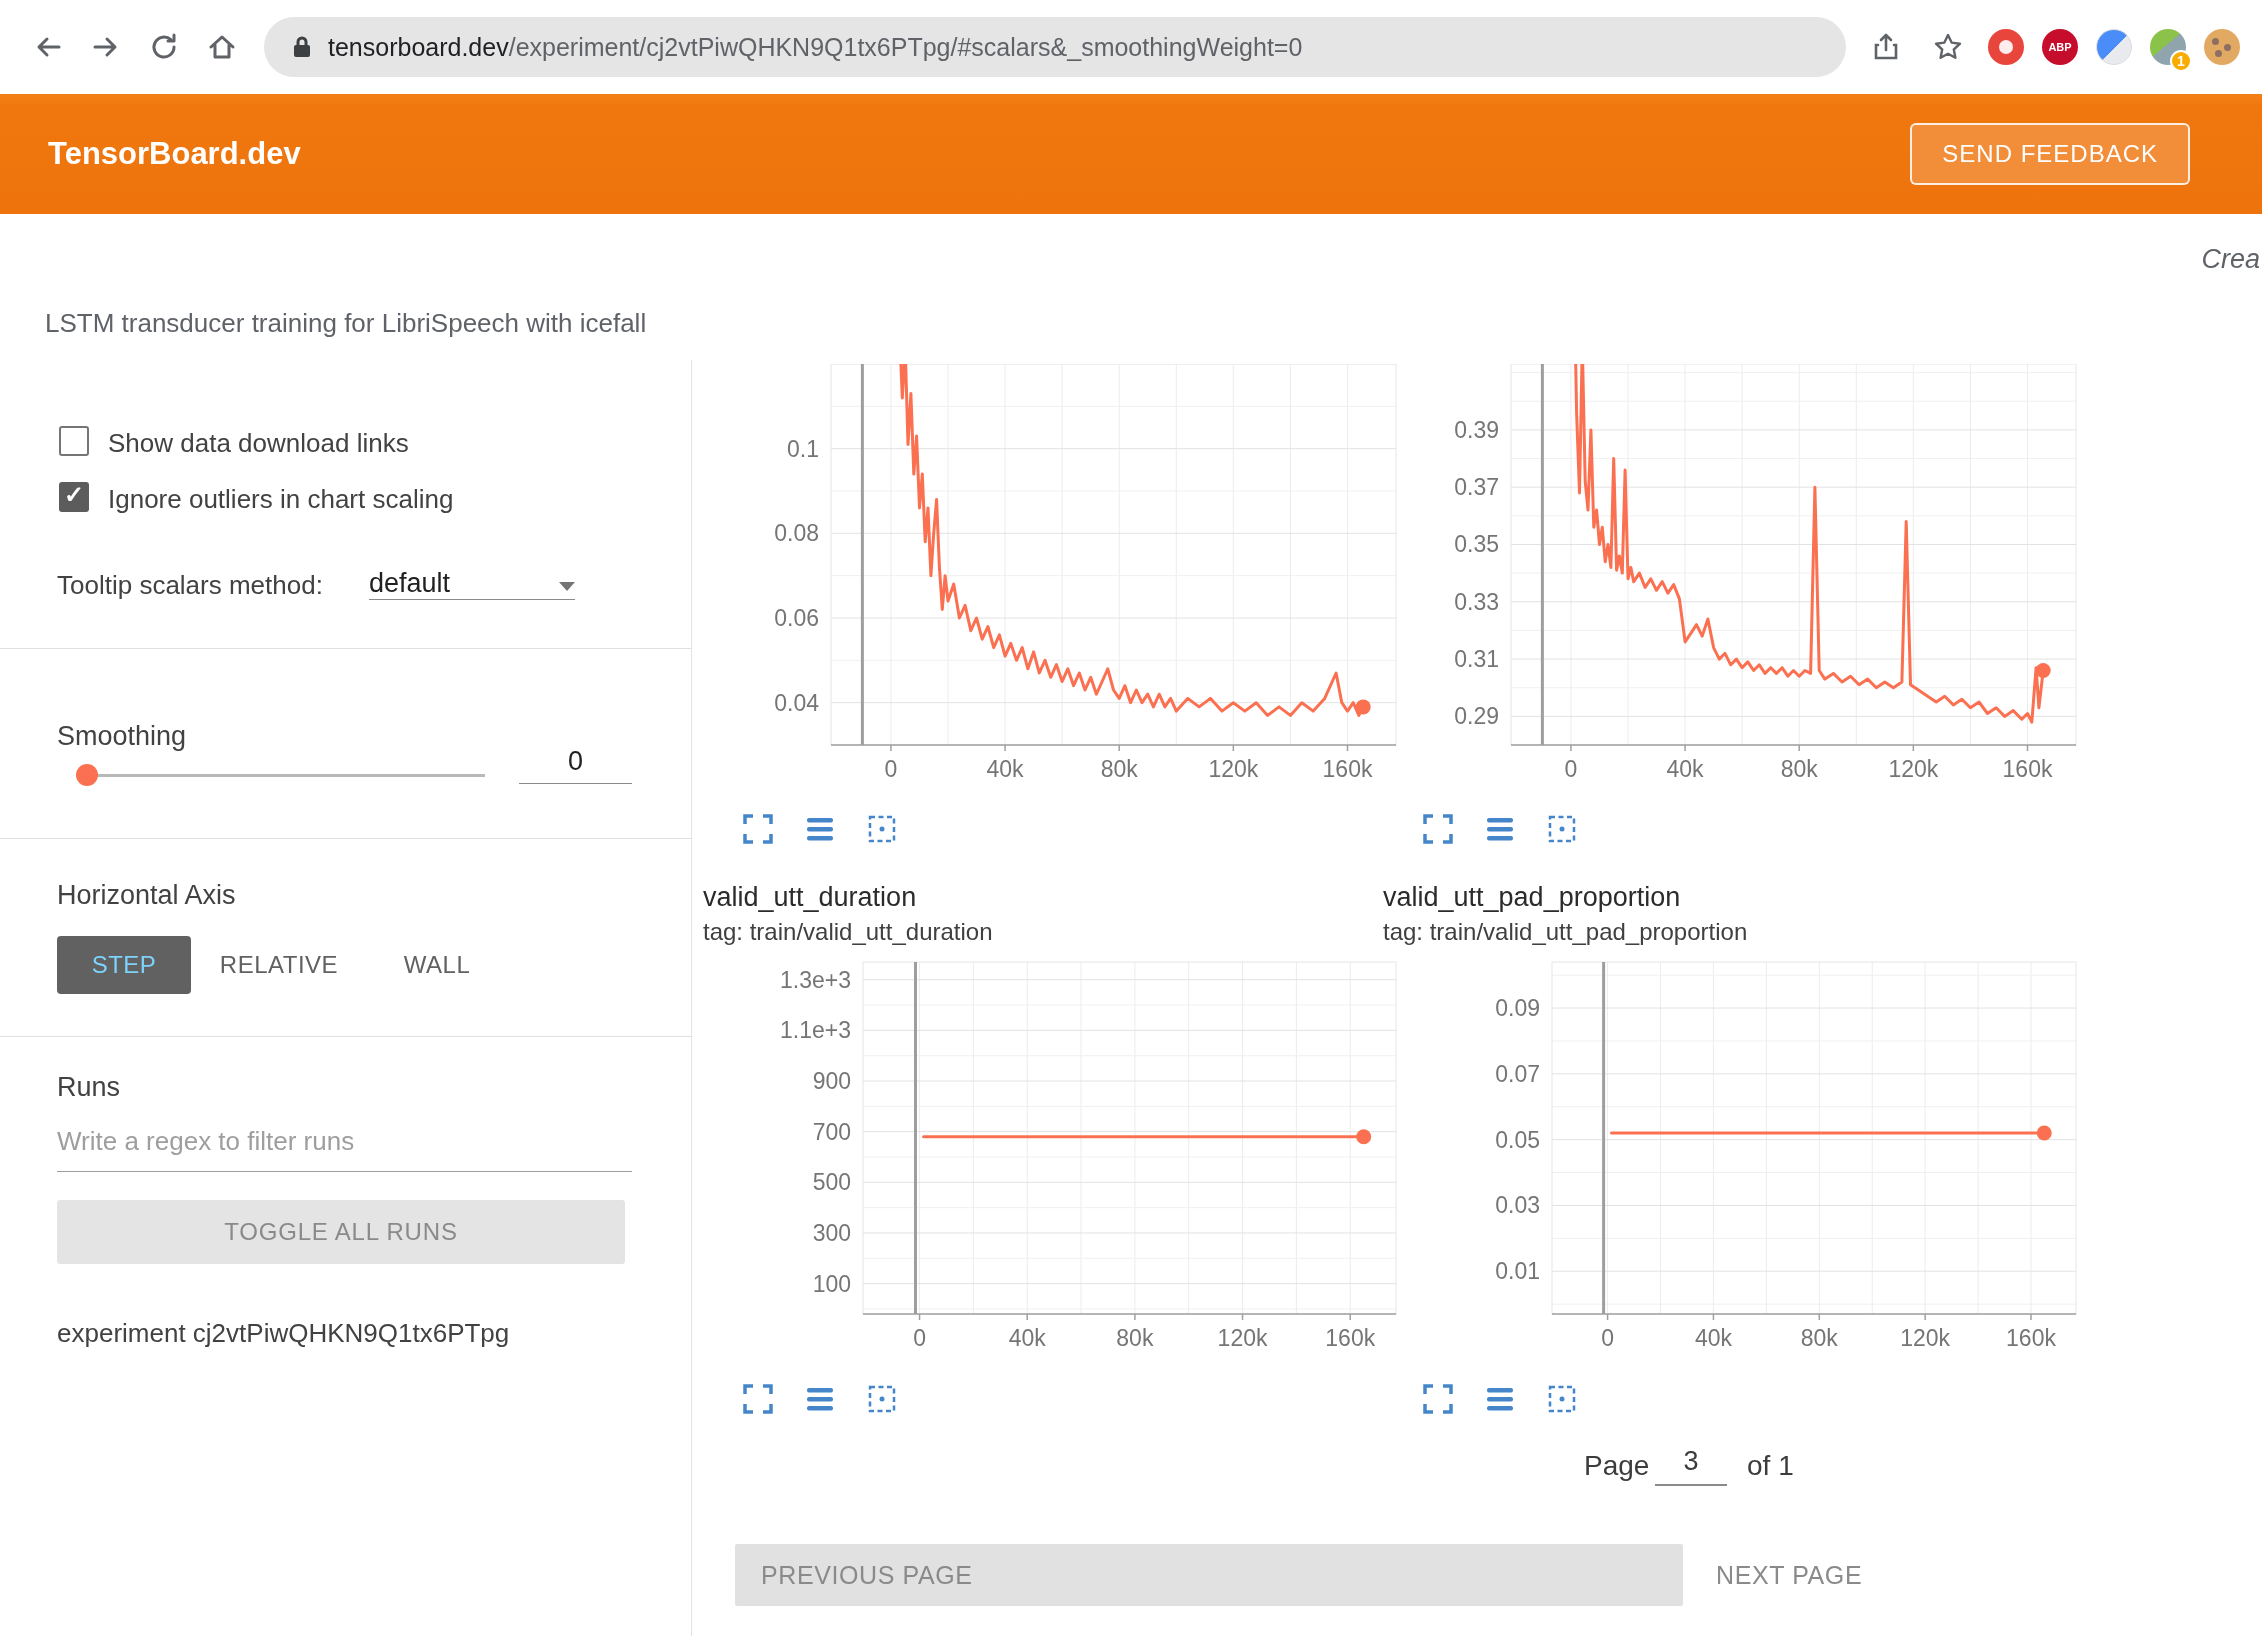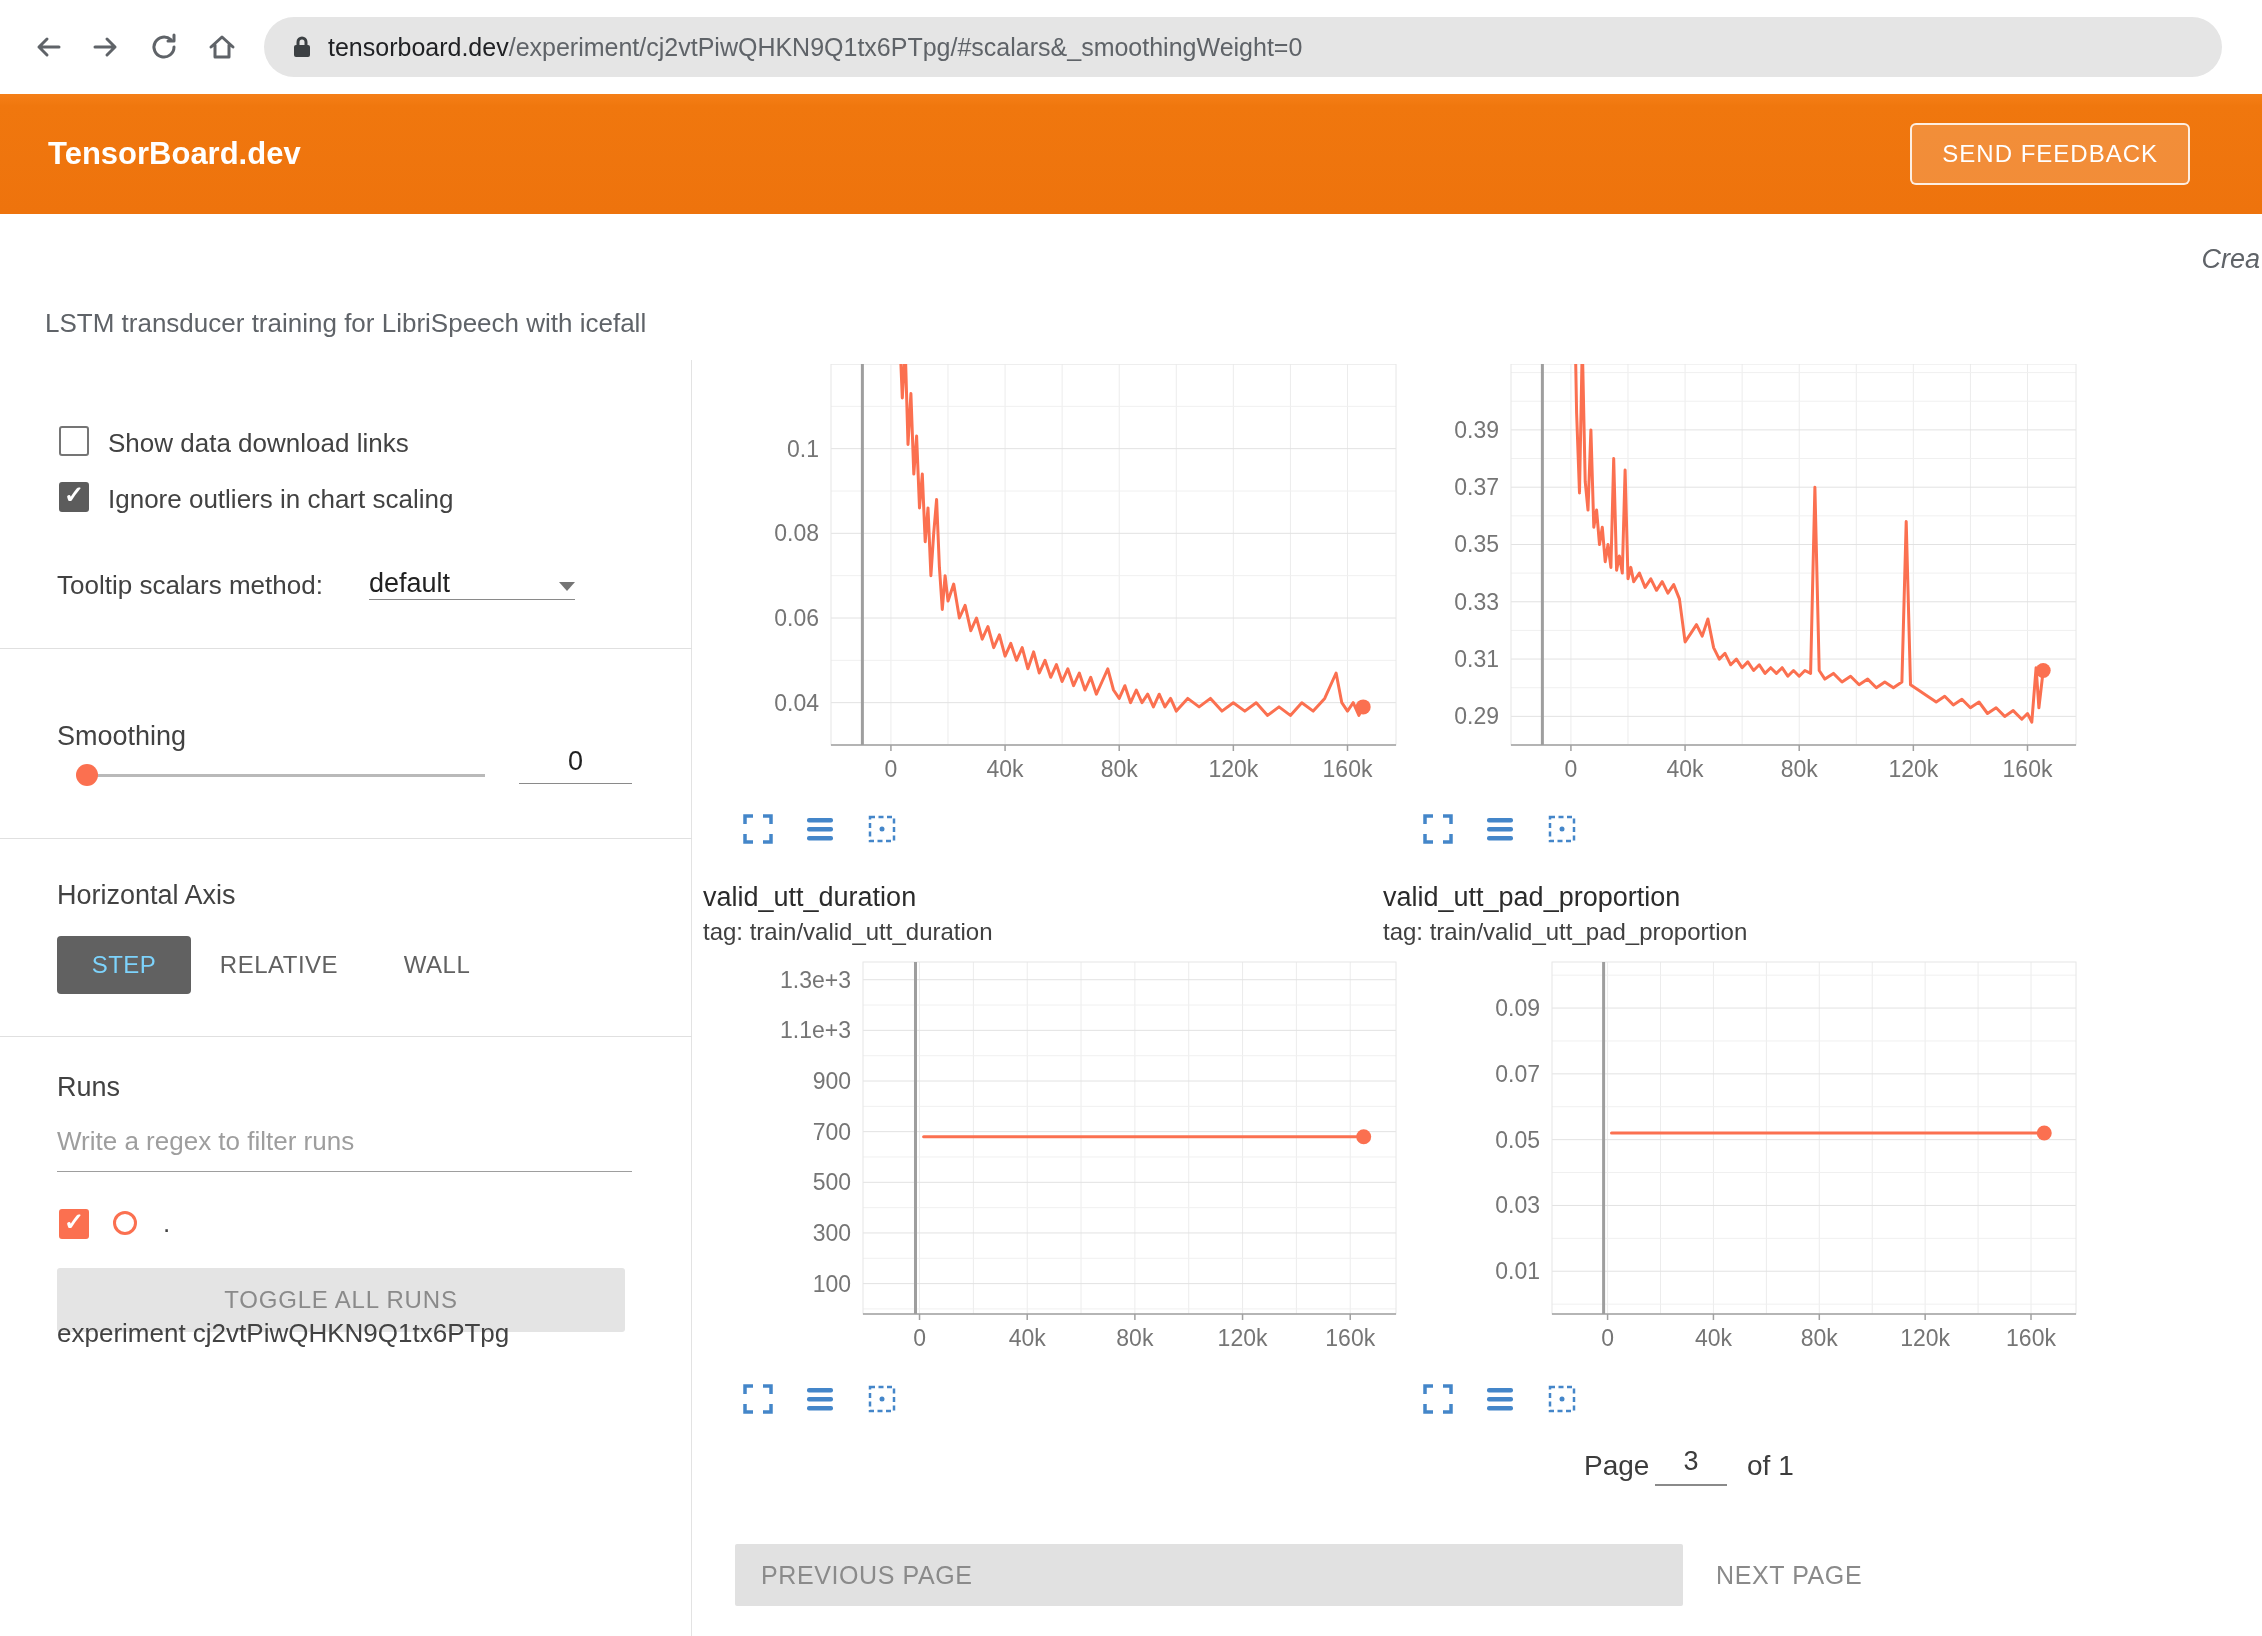--- a/index.html
+++ b/index.html
@@ -70,21 +70,21 @@
   .smooth-value { position:absolute; width:113px; text-align:center; font-size:27px; color:#212121;
                   border-bottom:1px solid #8a8a8a; padding-bottom:6px; }
   .axis-btn-dark { position:absolute; background:#616161; color:#7dd3fc; border-radius:4px; font-size:24px;
                    letter-spacing:.5px; display:flex; align-items:center; justify-content:center; }
   .axis-btn-flat { position:absolute; color:#616161; font-size:24px; letter-spacing:.5px;
                    display:flex; align-items:center; justify-content:center; }
   .runs-filter { position:absolute; left:57px; top:760px; width:575px; font-size:26px; color:#424242;
                  border:none; border-bottom:1px solid #9e9e9e; outline:none; padding:6px 0 14px 0; background:transparent; }
   .runs-filter::placeholder { color:#9e9e9e; }
   .run-circle { position:absolute; width:24px; height:24px; border:3px solid #fb7050; border-radius:50%; background:#fff; }
-  .toggle-runs { position:absolute; left:57px; top:908px; width:568px; height:64px; background:#e4e4e4;
+  .toggle-runs { position:absolute; left:57px; top:840px; width:568px; height:64px; background:#e4e4e4;
                  border:none; border-radius:3px; color:#8a8a8a; font-size:24px; letter-spacing:.8px; }
   .exp-label { position:absolute; left:57px; top:958px; font-size:26px; color:#424242; }
 
   
   .main { position:absolute; left:693px; top:360px; width:1569px; height:1276px; overflow:hidden; background:#fff; }
   .chart-card { position:absolute; }
   .chart-title { position:absolute; left:2px; top:0; font-size:27px; color:#2b2b2b; }
   .chart-tag { position:absolute; left:2px; top:36px; font-size:24px; color:#404040; }
   .clipped-tag { position:absolute; left:128px; top:0; width:460px; height:15px; overflow:hidden; }
   .chart-svg { position:absolute; left:0; }
@@ -130,20 +130,46 @@
     <div class="url-pill">
       <span style="margin-right:14px; display:flex;">
         <svg width="24" height="26" viewBox="0 0 24 26">
             <rect x="4" y="11" width="16" height="12" rx="2" fill="#3c4043"></rect>
             <path d="M8 11 V8 a4 4 0 0 1 8 0 V11" stroke="#3c4043" stroke-width="3" fill="none"></path>
           </svg>
       </span>
       <span class="url-text">
         <span class="url-domain">tensorboard.dev</span><span class="url-path">/experiment/cj2vtPiwQHKN9Q1tx6PTpg/#scalars&amp;_smoothingWeight=0</span>
       </span>
+    </div>
+    <div class="chrome-right">
+      <div class="nav-ico" style="margin:0;">
+        <svg width="30" height="30" viewBox="0 0 30 30">
+            <path d="M15 3 V18 M10 8 L15 3 L20 8" stroke="#5f6368" stroke-width="2.6" fill="none" stroke-linecap="round" stroke-linejoin="round"></path>
+            <path d="M7 13 H5 V26 H25 V13 H23" stroke="#5f6368" stroke-width="2.6" fill="none" stroke-linecap="round"></path>
+          </svg>
+      </div>
+      <div class="nav-ico" style="margin:0;">
+        <svg width="32" height="32" viewBox="0 0 32 32">
+            <path d="M16 4 l3.6 7.6 8.4 1.1 -6.2 5.8 1.6 8.3 -7.4-4.1 -7.4 4.1 1.6-8.3 -6.2-5.8 8.4-1.1 Z" stroke="#5f6368" stroke-width="2.4" fill="none" stroke-linejoin="round"></path>
+          </svg>
+      </div>
+      <div class="ext-ico ext-red"></div>
+      <div class="ext-ico ext-abp">
+          <span>ABP</span>
+        </div>
+      <div class="ext-ico ext-browsec"></div>
+      <div class="ext-ico ext-avatar">
+        <span class="avatar-badge">1</span>
+      </div>
+      <div class="ext-ico ext-cookie">
+          <i></i>
+          <i></i>
+          <i></i>
+        </div>
     </div>
   </div>
 
   <div class="app-header">
     <div class="tb-logo">TensorBoard.dev</div>
     <div class="feedback-btn">SEND FEEDBACK</div>
   </div>
 
   <div class="subheader">
     <div class="created-clip">Crea</div>

